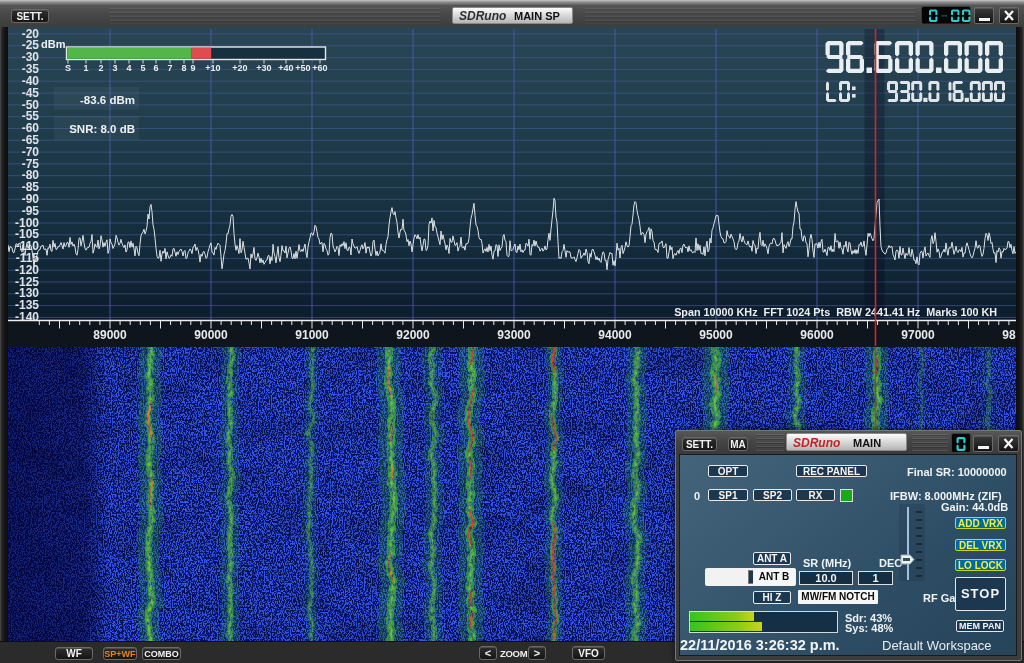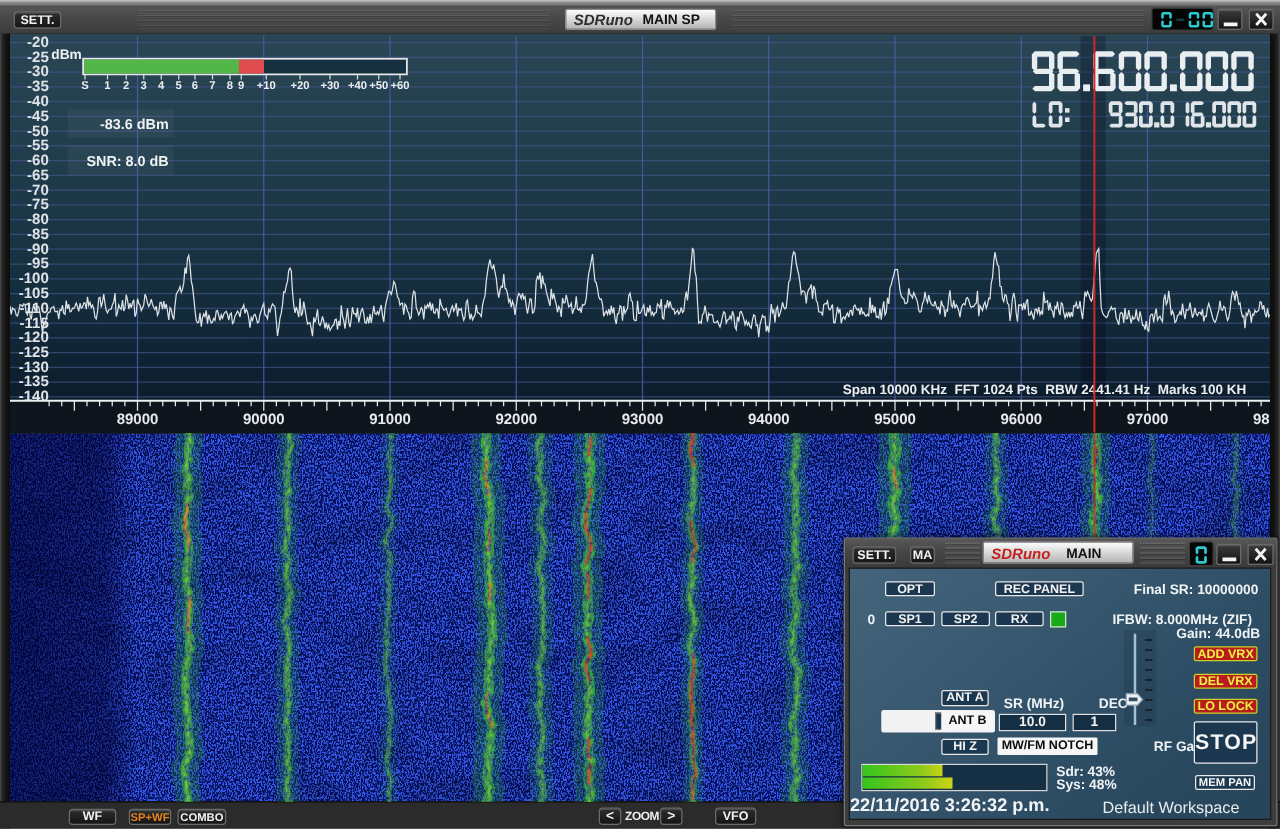--- a/index.html
+++ b/index.html
@@ -1,19 +1,19 @@
 <!DOCTYPE html>
 <html><head><meta charset="utf-8"><style>
 * { margin:0; padding:0; box-sizing:border-box; }
 body { font-family:"Liberation Sans",sans-serif; }
 #root { position:relative; width:1024px; height:663px; background:#262626; overflow:hidden; font-family:"Liberation Sans",sans-serif; }
 .abs { position:absolute; }
 .btn { position:absolute; background:linear-gradient(180deg,#2e2e2e,#151515); border:1px solid #6a6a6a; border-radius:3px; color:#f2f2f2; font-weight:bold; text-align:center; box-shadow:inset 0 1px 0 rgba(255,255,255,0.15); }
 .mbtn { position:absolute; background:#1b3850; border:1px solid #e8e8e8; color:#f4f4f4; font-weight:bold; text-align:center; font-size:10px; border-radius:2px; }
-.ybtn { position:absolute; background:#b91c1c; border:1px solid #c6d426; color:#eef142; font-weight:bold; text-align:center; font-size:10px; border-radius:2px; }
+.ybtn { position:absolute; background:#0369a1; border:1px solid #c6d426; color:#eef142; font-weight:bold; text-align:center; font-size:10px; border-radius:2px; }
 .mlabel { position:absolute; color:#f0f3f4; font-weight:bold; font-size:11px; white-space:nowrap; }
 </style></head><body>
 <div id="root">
 
 <div class="abs" style="left:0;top:0;width:1024px;height:5px;background:linear-gradient(180deg,#c9c9c9,#8f8f8f 40%,#5f5f5f);"></div>
 <div class="abs" style="left:0;top:5px;width:1024px;height:22px;background:linear-gradient(180deg,#565656,#474747 45%,#3d3d3d);"></div>
 <div class="abs" style="left:110px;top:8px;width:330px;height:16px;background:repeating-linear-gradient(180deg,rgba(255,255,255,0.10) 0 1px,rgba(0,0,0,0.14) 1px 2px,rgba(255,255,255,0.02) 2px 4px);opacity:0.8;"></div>
 <div class="abs" style="left:585px;top:8px;width:330px;height:16px;background:repeating-linear-gradient(180deg,rgba(255,255,255,0.10) 0 1px,rgba(0,0,0,0.14) 1px 2px,rgba(255,255,255,0.02) 2px 4px);opacity:0.8;"></div>
 <div class="abs" style="left:0;top:27px;width:1024px;height:2px;background:#101010;"></div>
 
@@ -598,21 +598,21 @@
         <line x1="20" y1="44" x2="26" y2="44"></line>
         <line x1="20" y1="52" x2="26" y2="52"></line>
     <line x1="20" y1="60" x2="26" y2="60"></line>
         <line x1="20" y1="68" x2="26" y2="68"></line>
         <line x1="20" y1="76" x2="26" y2="76"></line>
   </g>
   <path d="M5 55 L14 55 L18 59.5 L14 64 L5 64 Z" fill="#eef3f5" stroke="#9ab" stroke-width="1"></path>
   <rect x="7" y="58" width="7" height="3" fill="#2e4f66"></rect>
 </svg>
 
-<div class="abs" style="left:955px;top:577px;width:51px;height:34px;background:#1b3850;border:1px solid #e8e8e8;border-radius:2px;color:#f6f6f6;font-weight:bold;font-size:17px;text-align:center;line-height:32px;letter-spacing:1px;">STOP</div>
+<div class="abs" style="left:955px;top:577px;width:51px;height:34px;background:#1b3850;border:1px solid #e8e8e8;border-radius:2px;color:#f6f6f6;font-weight:bold;font-size:13px;text-align:center;line-height:32px;letter-spacing:1px;">STOP</div>
 <div class="mbtn" style="left:956px;top:620px;width:48px;height:12px;line-height:11px;font-size:9px;">MEM PAN</div>
 
 <div class="abs" style="left:689px;top:611px;width:149px;height:22px;border:1px solid #d8d8d8;background:#152f45;"></div>
 <div class="abs" style="left:690px;top:612px;width:64px;height:9px;background:linear-gradient(90deg,#35c41c,#8fcb1a 75%,#c9d414);"></div>
 <div class="abs" style="left:690px;top:622px;width:72px;height:9px;background:linear-gradient(90deg,#35c41c,#8fcb1a 70%,#ccd414);"></div>
 <div class="mlabel" style="left:845px;top:612px;">Sdr:&nbsp;43%</div>
 <div class="mlabel" style="left:845px;top:622px;">Sys:&nbsp;48%</div>
 
 <div class="abs" style="left:680px;top:637px;font-size:14.5px;font-weight:bold;color:#f2f4f5;">22/11/2016 3:26:32 p.m.</div>
 <div class="abs" style="left:882px;top:638px;font-size:13px;color:#e8ecee;">Default Workspace</div>

